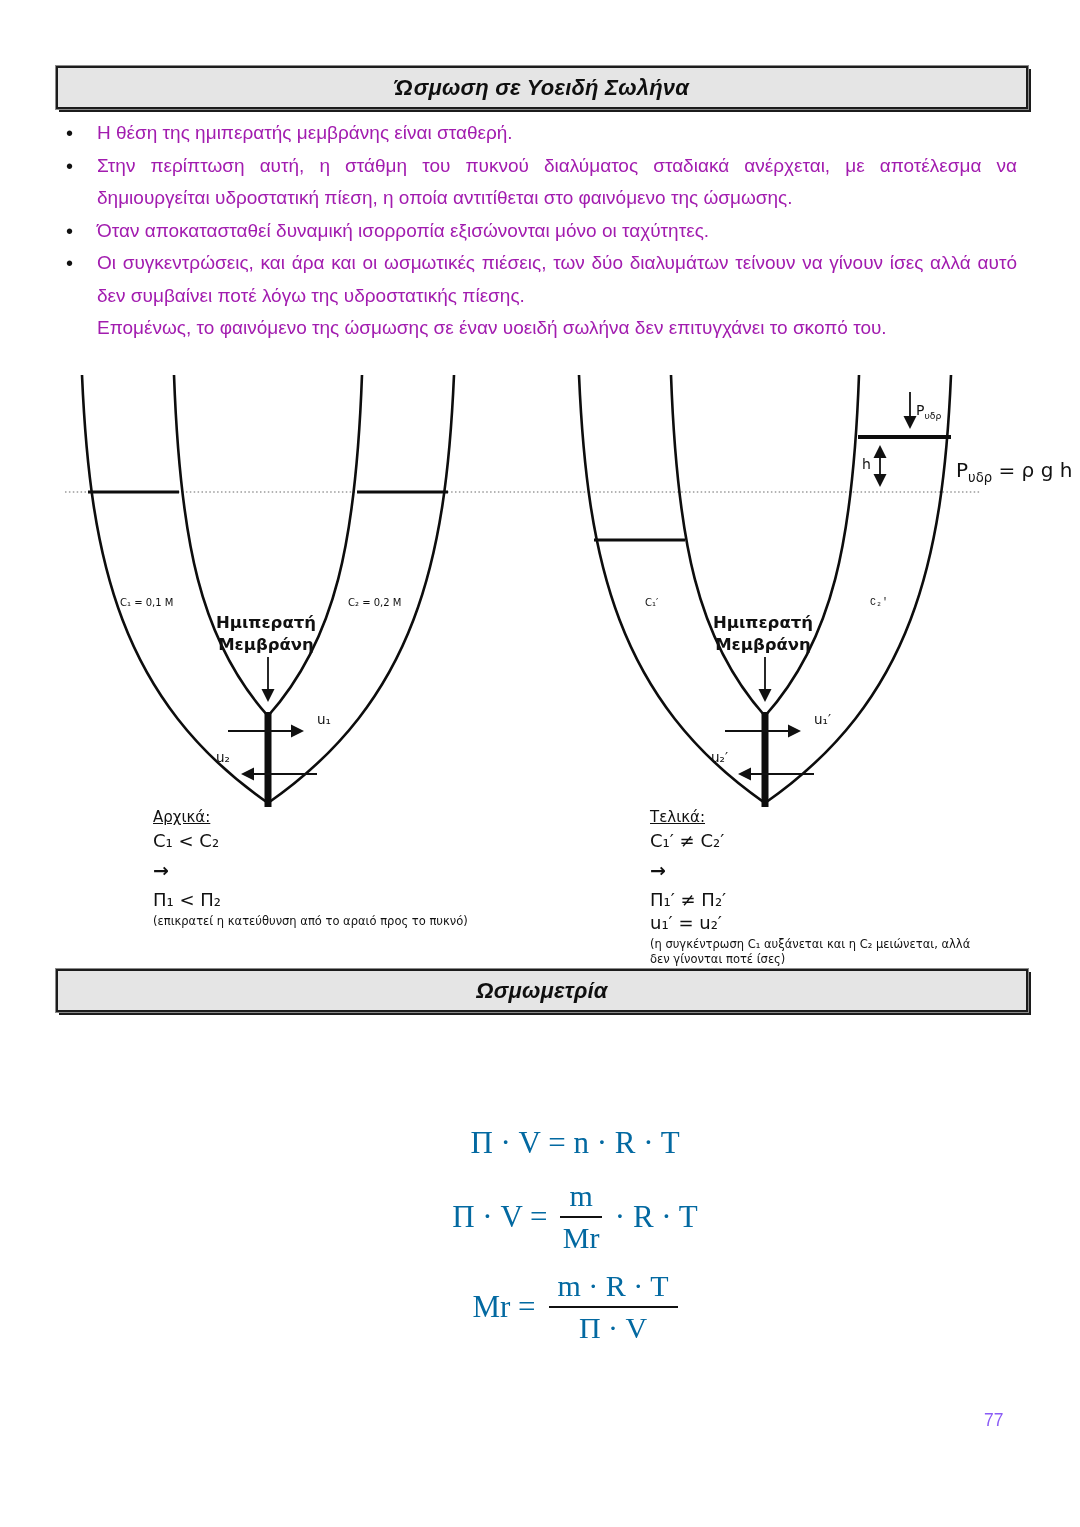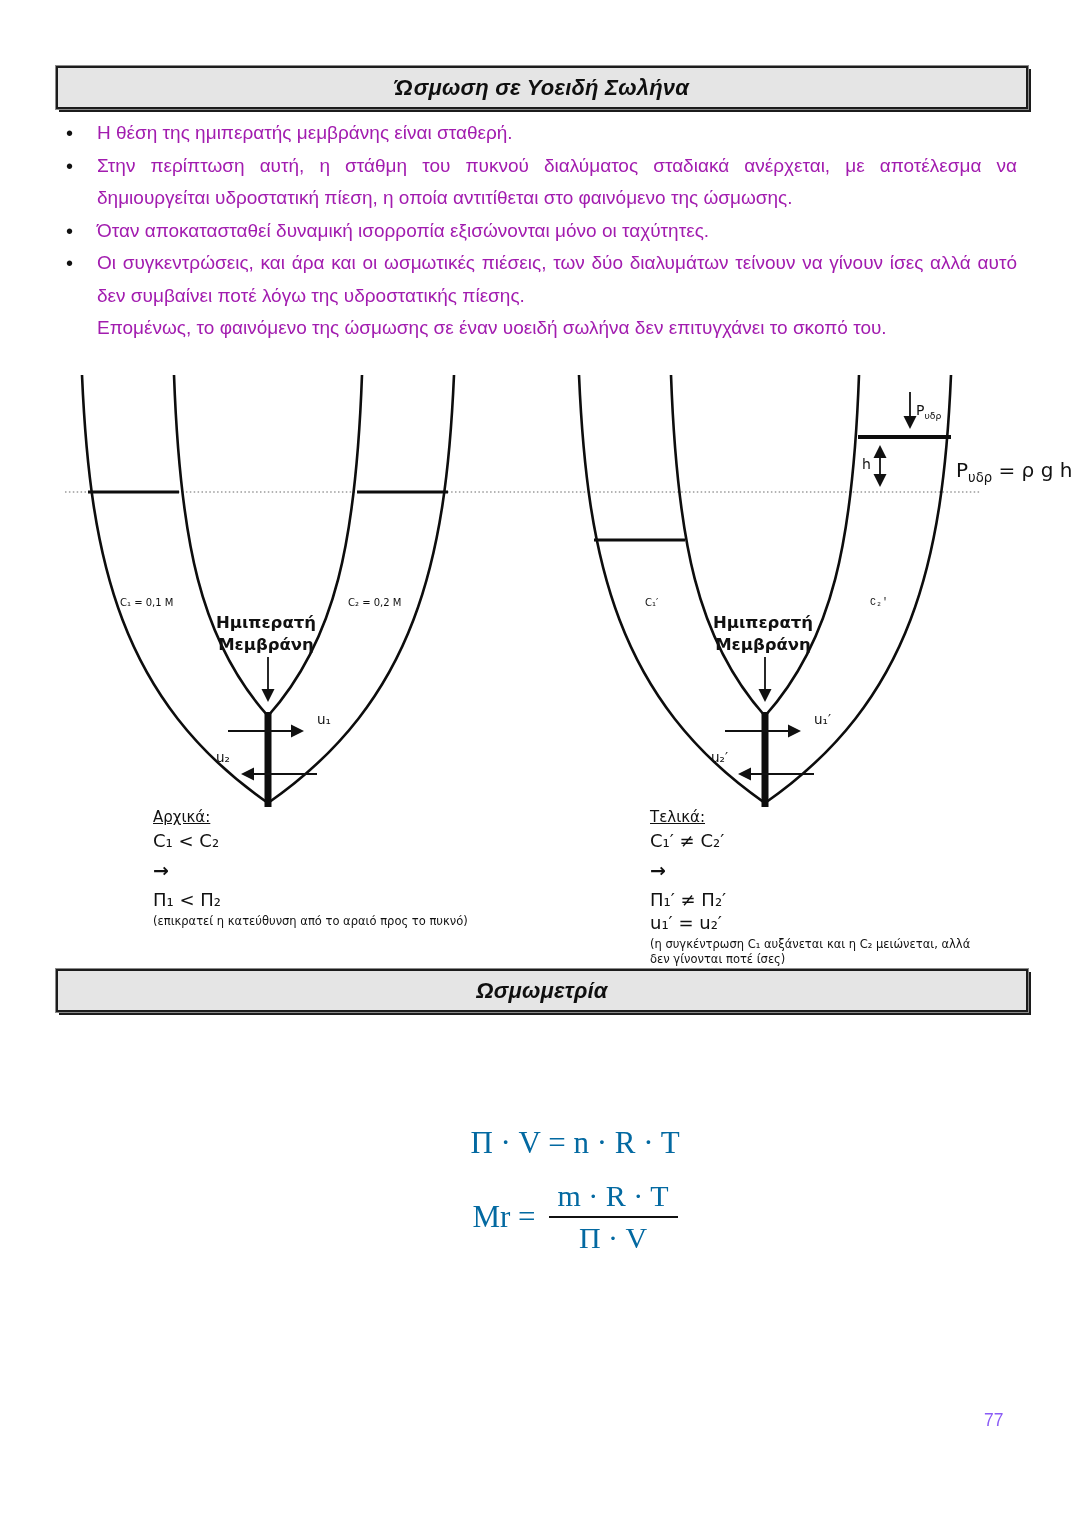--- a/index.html
+++ b/index.html
@@ -148,20 +148,28 @@
   </div>
 
   <div class="titlebox titlebox2">
     <span class="t">Ωσμωμετρία</span>
   </div>
 
 
   <div class="eqs">
     <div class="eq1">Π · V = n · R · T</div>
     <div class="eqrow">
+      <span>Π · V =</span>
+      <span class="frac">
+        <span class="num">m</span>
+        <span class="den">Mr</span>
+      </span>
+      <span>· R · T</span>
+    </div>
+    <div class="eqrow">
       <span>Mr =</span>
       <span class="frac">
         <span class="num">m · R · T</span>
         <span class="den">Π · V</span>
       </span>
     </div>
   </div>
 
   <span class="pagenum">77</span>
 </div>

